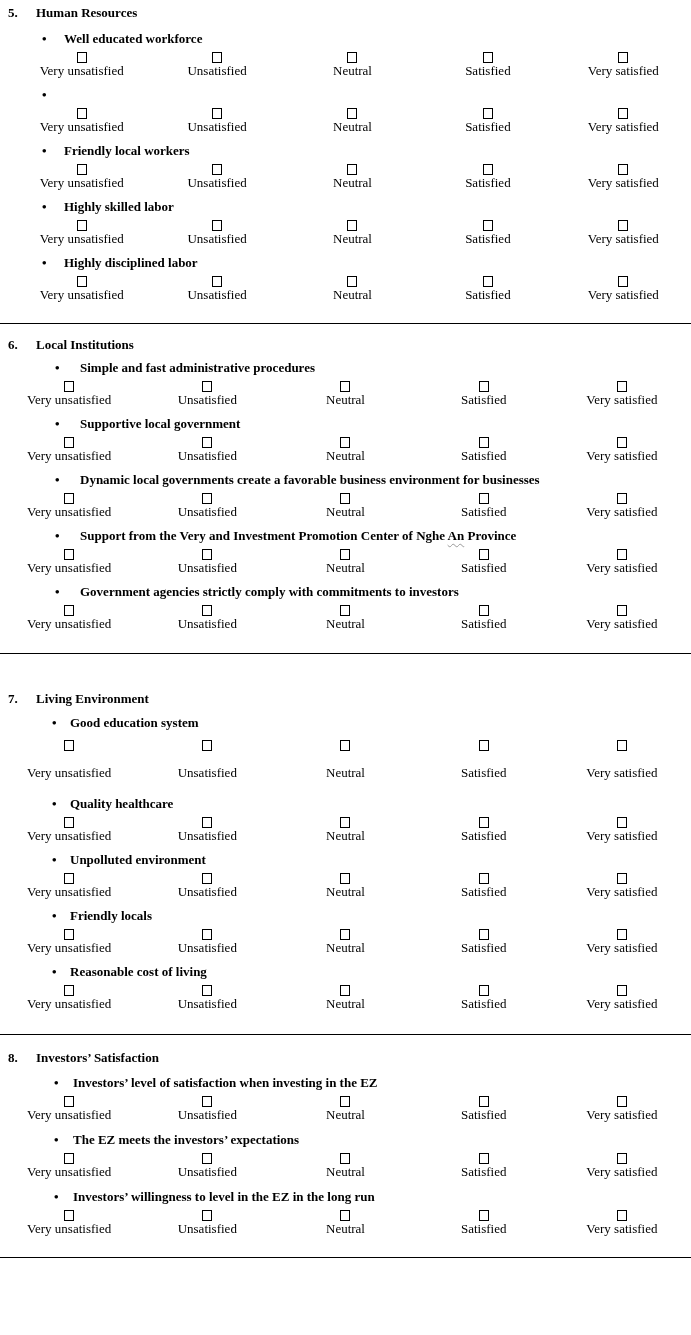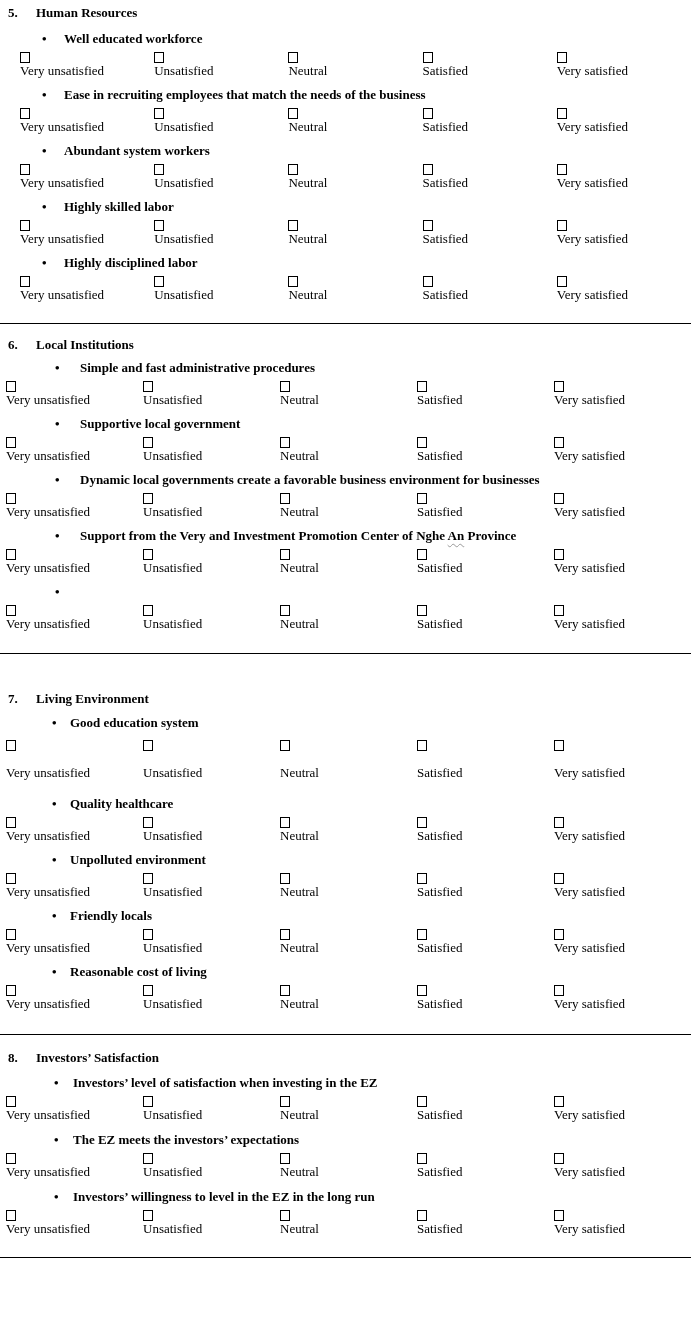--- a/index.html
+++ b/index.html
@@ -36,21 +36,21 @@
     white-space:nowrap;
   }
   .q-title .wavy {
     text-decoration:underline wavy #9a9a9a;
     text-decoration-thickness:1px;
     text-underline-offset:3px;
   }
   .grid {
     display:grid;
     grid-template-columns:repeat(5,1fr);
-    margin-left:6px;
+    text-align:center;
   }
   .check-row { height:15px; line-height:15px; }
   .cb {
     display:inline-block;
     width:8px; height:9px;
     border:1px solid #000;
     vertical-align:middle;
     background:#fff;
   }
   .label-row { height:20px; line-height:16px; white-space:nowrap; }
@@ -116,41 +116,40 @@
             <div class="cell">Very unsatisfied</div>
             <div class="cell">Unsatisfied</div>
             <div class="cell">Neutral</div>
             <div class="cell">Satisfied</div>
             <div class="cell">Very satisfied</div>
           </div>
         </div>
         <div class="item">
           <div class="bullet-row">
             <span class="bullet">•</span>
-            <span class="q-title">Ease in recruiting employees that match the needs of the business</span>
-          </div>
-          <div class="grid check-row">
-            <div class="cell"><span class="cb"></span></div>
-            <div class="cell"><span class="cb"></span></div>
-            <div class="cell"><span class="cb"></span></div>
-            <div class="cell"><span class="cb"></span></div>
-            <div class="cell"><span class="cb"></span></div>
-          </div>
-          <div class="grid label-row">
-            <div class="cell">Very unsatisfied</div>
-            <div class="cell">Unsatisfied</div>
-            <div class="cell">Neutral</div>
-            <div class="cell">Satisfied</div>
-            <div class="cell">Very satisfied</div>
-          </div>
-        </div>
-        <div class="item">
-          <div class="bullet-row">
-            <span class="bullet">•</span>
-            <span class="q-title">Abundant system workers</span>
+          </div>
+          <div class="grid check-row">
+            <div class="cell"><span class="cb"></span></div>
+            <div class="cell"><span class="cb"></span></div>
+            <div class="cell"><span class="cb"></span></div>
+            <div class="cell"><span class="cb"></span></div>
+            <div class="cell"><span class="cb"></span></div>
+          </div>
+          <div class="grid label-row">
+            <div class="cell">Very unsatisfied</div>
+            <div class="cell">Unsatisfied</div>
+            <div class="cell">Neutral</div>
+            <div class="cell">Satisfied</div>
+            <div class="cell">Very satisfied</div>
+          </div>
+        </div>
+        <div class="item">
+          <div class="bullet-row">
+            <span class="bullet">•</span>
+            <span class="q-title">Friendly local workers</span>
           </div>
           <div class="grid check-row">
             <div class="cell"><span class="cb"></span></div>
             <div class="cell"><span class="cb"></span></div>
             <div class="cell"><span class="cb"></span></div>
             <div class="cell"><span class="cb"></span></div>
             <div class="cell"><span class="cb"></span></div>
           </div>
           <div class="grid label-row">
             <div class="cell">Very unsatisfied</div>
@@ -283,20 +282,21 @@
             <div class="cell">Very unsatisfied</div>
             <div class="cell">Unsatisfied</div>
             <div class="cell">Neutral</div>
             <div class="cell">Satisfied</div>
             <div class="cell">Very satisfied</div>
           </div>
         </div>
         <div class="item">
           <div class="bullet-row">
             <span class="bullet">•</span>
+            <span class="q-title">Government agencies strictly comply with commitments to investors</span>
           </div>
           <div class="grid check-row">
             <div class="cell"><span class="cb"></span></div>
             <div class="cell"><span class="cb"></span></div>
             <div class="cell"><span class="cb"></span></div>
             <div class="cell"><span class="cb"></span></div>
             <div class="cell"><span class="cb"></span></div>
           </div>
           <div class="grid label-row">
             <div class="cell">Very unsatisfied</div>

